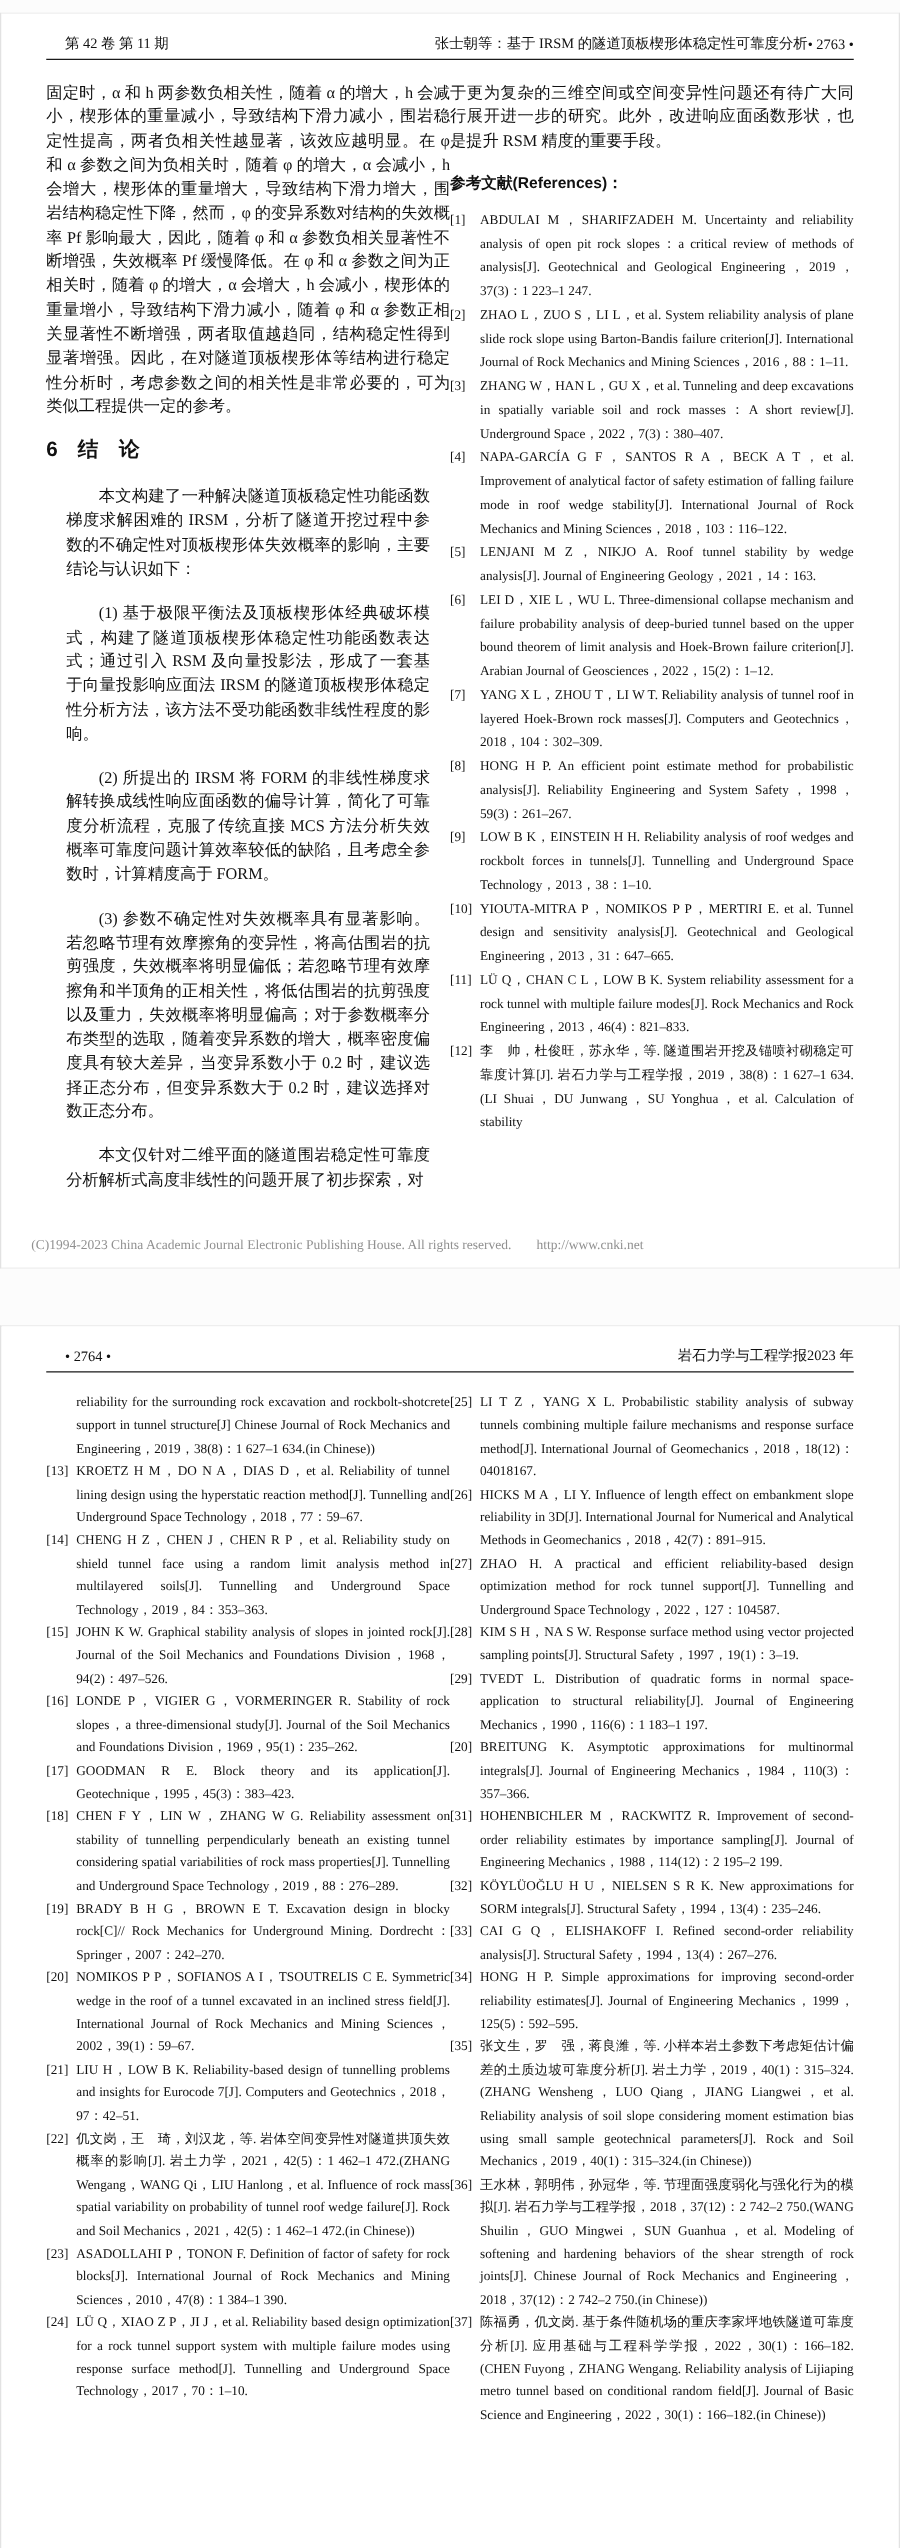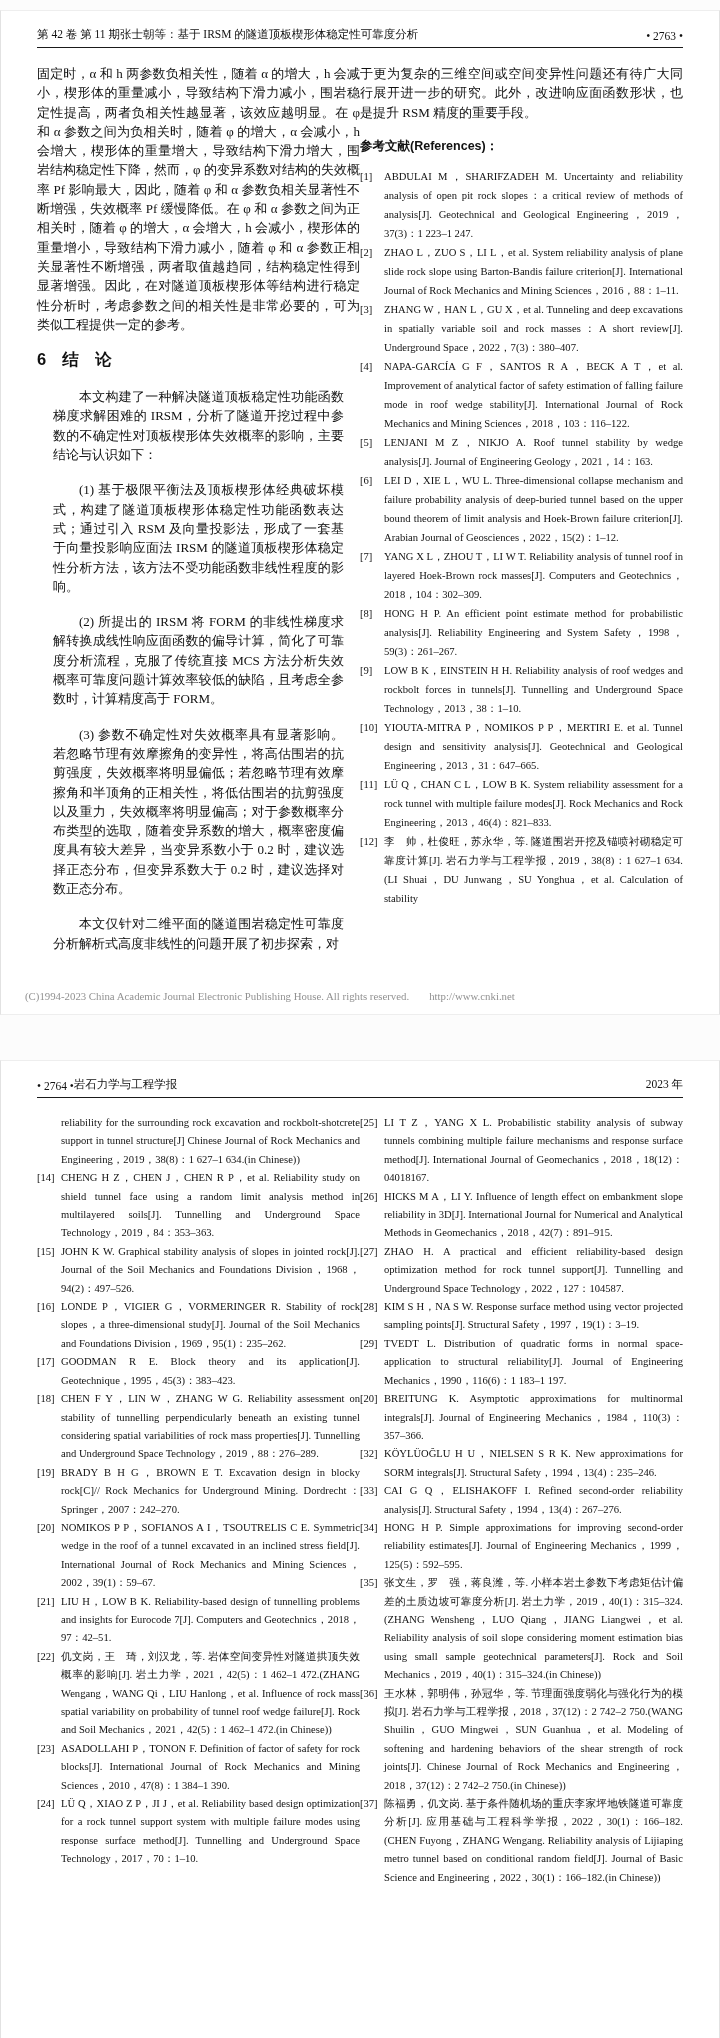--- a/index.html
+++ b/index.html
@@ -4,22 +4,22 @@
 <style>
   html,body{margin:0;padding:0;background:#fcfcfc;}
   body{width:720px;font-family:"Liberation Serif","DejaVu Serif",serif;color:#111;}
   .page{width:720px;box-sizing:border-box;padding:0 36px;background:#fff;
         border-left:1px solid #e2e2e2;border-right:1px solid #e2e2e2;border-top:1px solid #eee;border-bottom:1px solid #eee;
         position:relative;overflow:hidden;}
   #page-1{height:1005px;margin-top:10px;}
   #page-2{height:1156px;margin-top:45px;}
   .page-header{display:flex;align-items:flex-end;font-size:11.5px;padding-top:16px;padding-bottom:5px;
                border-bottom:1.3px solid #1a1a1a;color:#111;}
-  .ph-left{white-space:nowrap;}
-  .ph-center{flex:1;text-align:left;}
+  .ph-left{white-space:nowrap;margin-left:15px;}
+  .ph-center{flex:1;text-align:right;}
   .ph-right{white-space:nowrap;}
   .cols{display:flex;margin-top:16px;}
   .col{flex:1;min-width:0;text-align:justify;}
   .cn{font-size:13px;line-height:19.3px;margin:0;}
   .para{text-indent:2em;margin:16px;}
   .sec-head{display:flex;align-items:baseline;gap:16px;font-weight:bold;font-size:16.5px;
             margin:15px 0 13px 0;text-align:left;font-family:"Liberation Sans","DejaVu Sans",sans-serif;}
   .refs-head{font-weight:bold;font-size:12.5px;margin:16px 0 12px 0;text-align:left;
              font-family:"Liberation Sans","DejaVu Sans",sans-serif;}
   .reflist{margin:0;}
@@ -144,20 +144,24 @@
     <span class="ph-left">• 2764 •</span>
     <span class="ph-center">岩石力学与工程学报</span>
     <span class="ph-right">2023 年</span>
   </div>
 
   <div class="cols">
     <div class="col">
       <p class="cont-ref">reliability for the surrounding rock excavation and rockbolt-shotcrete support in tunnel structure[J] Chinese Journal of Rock Mechanics and Engineering，2019，38(8)：1 627–1 634.(in Chinese))</p>
       <div class="reflist">
 
+          <div class="ref">
+            <span class="rid">[13]</span>
+            <span>KROETZ H M，DO N A，DIAS D，et al. Reliability of tunnel lining design using the hyperstatic reaction method[J]. Tunnelling and Underground Space Technology，2018，77：59–67.</span>
+          </div>
 
           <div class="ref">
             <span class="rid">[14]</span>
             <span>CHENG H Z，CHEN J，CHEN R P，et al. Reliability study on shield tunnel face using a random limit analysis method in multilayered soils[J]. Tunnelling and Underground Space Technology，2019，84：353–363.</span>
           </div>
 
           <div class="ref">
             <span class="rid">[15]</span>
             <span>JOHN K W. Graphical stability analysis of slopes in jointed rock[J]. Journal of the Soil Mechanics and Foundations Division，1968，94(2)：497–526.</span>
           </div>
@@ -235,20 +239,24 @@
           <div class="ref">
             <span class="rid">[29]</span>
             <span>TVEDT L. Distribution of quadratic forms in normal space-application to structural reliability[J]. Journal of Engineering Mechanics，1990，116(6)：1 183–1 197.</span>
           </div>
 
           <div class="ref">
             <span class="rid">[20]</span>
             <span>BREITUNG K. Asymptotic approximations for multinormal integrals[J]. Journal of Engineering Mechanics，1984，110(3)：357–366.</span>
           </div>
 
+          <div class="ref">
+            <span class="rid">[31]</span>
+            <span>HOHENBICHLER M，RACKWITZ R. Improvement of second-order reliability estimates by importance sampling[J]. Journal of Engineering Mechanics，1988，114(12)：2 195–2 199.</span>
+          </div>
 
           <div class="ref">
             <span class="rid">[32]</span>
             <span>KÖYLÜOĞLU H U，NIELSEN S R K. New approximations for SORM integrals[J]. Structural Safety，1994，13(4)：235–246.</span>
           </div>
 
           <div class="ref">
             <span class="rid">[33]</span>
             <span>CAI G Q，ELISHAKOFF I. Refined second-order reliability analysis[J]. Structural Safety，1994，13(4)：267–276.</span>
           </div>

